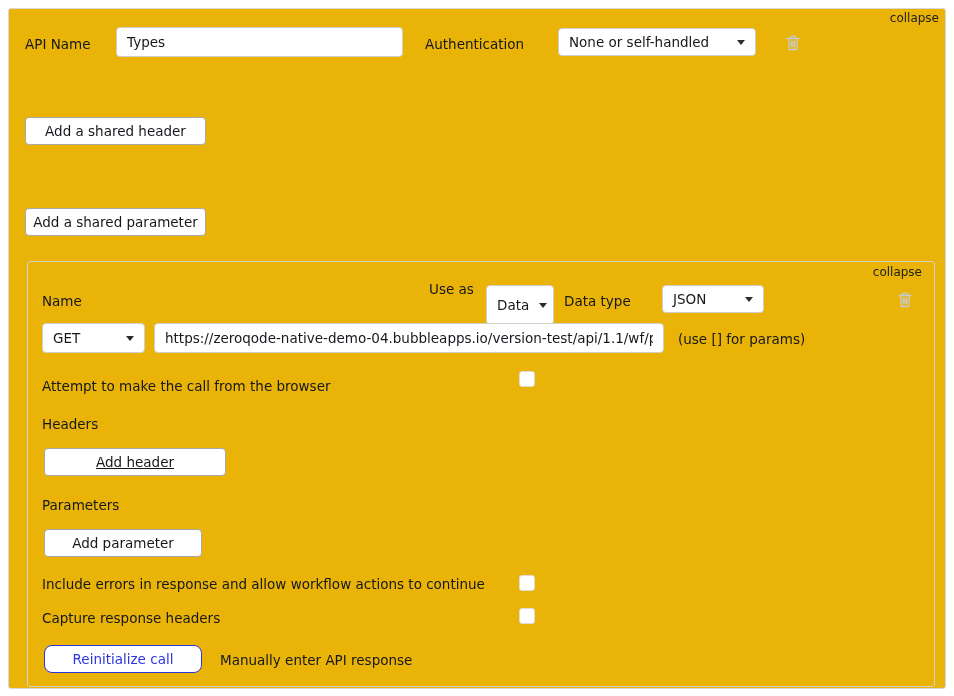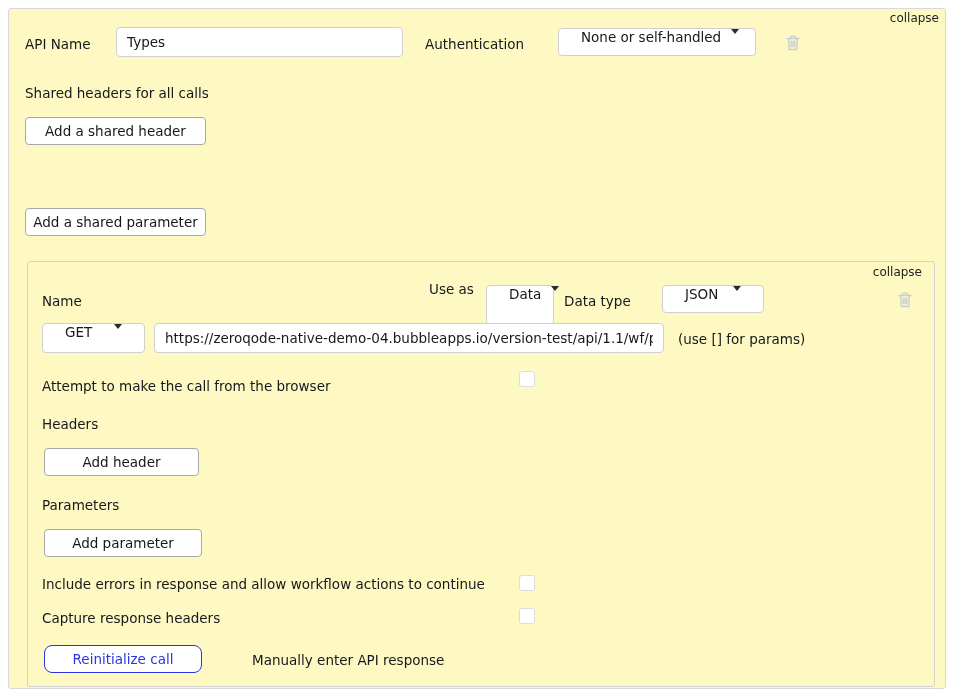--- a/index.html
+++ b/index.html
@@ -5,21 +5,21 @@
   * { box-sizing: border-box; margin: 0; padding: 0; }
   html, body { width: 954px; height: 696px; background: #ffffff; }
   body {
     font-family: "DejaVu Sans", "Liberation Sans", sans-serif;
     font-size: 13.5px;
     color: #15181c;
     position: relative;
   }
   .card {
     position: absolute;
-    background: #fef9c3;
+    background: #eab308;
     border: 1px solid #d8d8d8;
     border-radius: 3px;
   }
   .outer-card { left: 8px; top: 8px; width: 938px; height: 681px; }
   .call-card  { left: 18px; top: 252px; width: 908px; height: 426px; border-color: #d2d2d2; }
   .abs { position: absolute; }
   .label { white-space: nowrap; }
   .collapse-link {
     position: absolute;
     font-size: 12px;
@@ -37,23 +37,23 @@
     color: #15181c;
     padding: 0 10px;
     outline: none;
   }
   .select {
     position: absolute;
     background: #ffffff;
     border: 1px solid #cfcfcf;
     border-radius: 4px;
     display: flex;
-    align-items: flex-start;
+    align-items: center;
     justify-content: space-between;
-    padding: 0 22px;
+    padding: 0 10px;
     cursor: pointer;
     white-space: nowrap;
   }
   .caret {
     width: 0; height: 0;
     border-left: 4px solid transparent;
     border-right: 4px solid transparent;
     border-top: 5px solid #2b2b2b;
     margin-left: 10px;
     flex: 0 0 auto;
@@ -106,21 +106,20 @@
   </div>
   <svg class="trash" style="left:776px; top:25px;" viewBox="0 0 16 18">
     <g fill="none" stroke="#c6ccd3" stroke-width="1.3" stroke-linecap="round">
       <path d="M2 4.5h12"></path>
       <path d="M5.5 4.5v-1a1.4 1.4 0 0 1 1.4-1.4h2.2a1.4 1.4 0 0 1 1.4 1.4v1"></path>
       <path d="M3.6 4.5l.7 11h7.4l.7-11"></path>
       <path d="M6.2 7.2v5.6M8 7.2v5.6M9.8 7.2v5.6"></path>
     </g>
   </svg>
 
-  <span class="abs label" style="left:16px; top:76px;">Shared headers for all calls</span>
   <button class="btn" style="left:16px; top:108px; width:181px; height:28px;">Add a shared header</button>
 
   <button class="btn" style="left:16px; top:199px; width:181px; height:28px;">Add a shared parameter</button>
 
   <div class="card call-card">
 
     <span class="collapse-link" style="top:3px; right:12px;">collapse</span>
 
     <span class="abs label" style="left:14px; top:31px;">Name</span>
     <span class="abs label" style="left:401px; top:19px;">Use as</span>
@@ -146,28 +145,28 @@
       <span>GET</span>
       <span class="caret"></span>
     </div>
     <input class="input" style="left: 126px; top: 61px; width: 510px; height: 30px;" value="https://zeroqode-native-demo-04.bubbleapps.io/version-test/api/1.1/wf/peo">
     <span class="abs label" style="left:650px; top:69px;">(use [] for params)</span>
 
     <span class="abs label" style="left:14px; top:116px;">Attempt to make the call from the browser</span>
     <span class="checkbox" style="left:491px; top:109px;"></span>
 
     <span class="abs label" style="left:14px; top:154px;">Headers</span>
-    <button class="btn" style="left:16px; top:186px; width:155px; height:28px;">Add header</button>
+    <button class="btn" style="left:16px; top:186px; width:182px; height:28px;text-decoration:underline;">Add header</button>
 
     <span class="abs label" style="left:14px; top:235px;">Parameters</span>
     <button class="btn" style="left:16px; top:267px; width:158px; height:28px;">Add parameter</button>
 
     <span class="abs label" style="left:14px; top:314px;">Include errors in response and allow workflow actions to continue</span>
     <span class="checkbox" style="left:491px; top:313px;"></span>
 
     <span class="abs label" style="left:14px; top:348px;">Capture response headers</span>
     <span class="checkbox" style="left:491px; top:346px;"></span>
 
     <button class="btn btn-primary" style="left:16px; top:383px; width:158px; height:28px;border-radius:8px;">Reinitialize call</button>
-    <span class="abs label" style="left:192px; top:390px;margin-left:32px;">Manually enter API response</span>
+    <span class="abs label" style="left:192px; top:390px;">Manually enter API response</span>
 
   </div>
 </div>
 
 </body></html>

